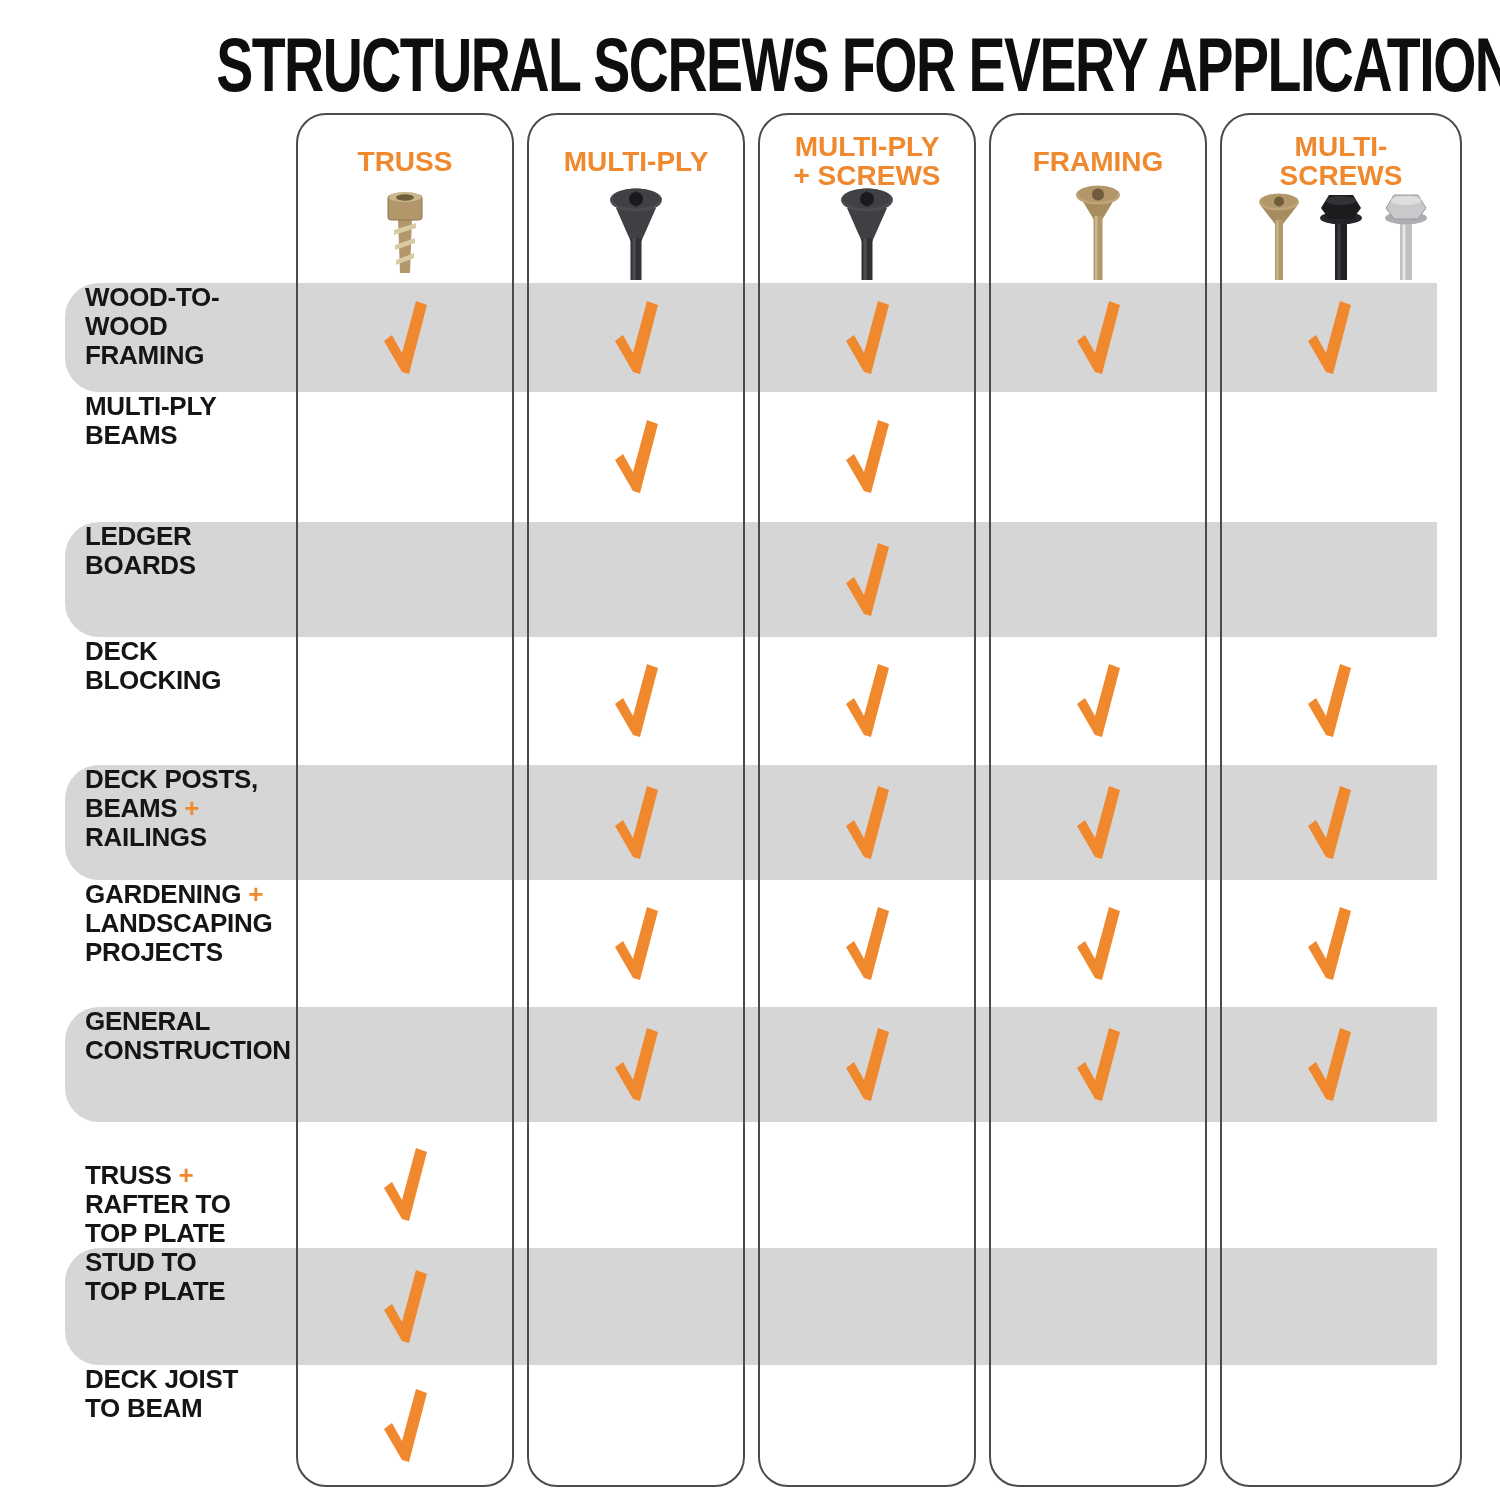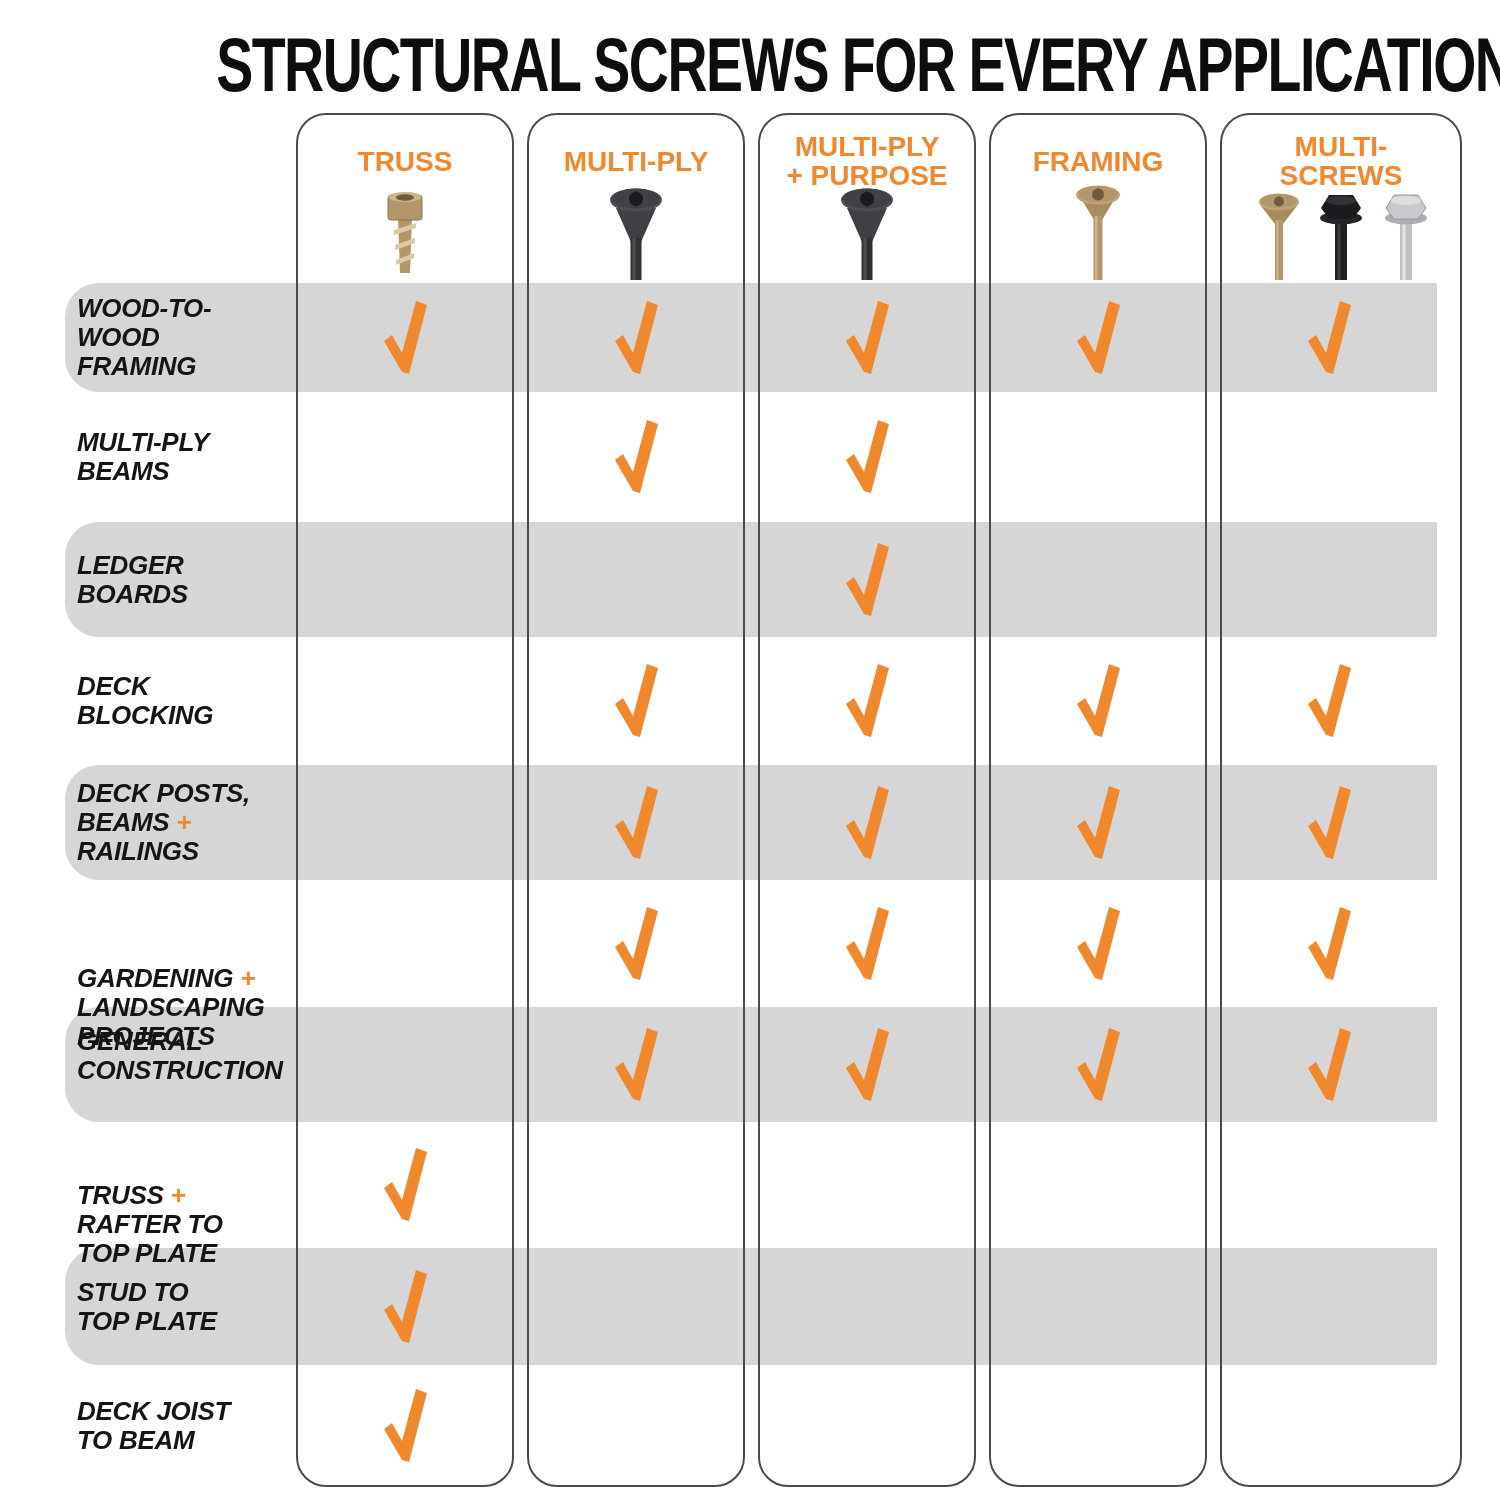--- a/index.html
+++ b/index.html
@@ -63,26 +63,25 @@
     white-space:nowrap;
   }
   .screw{
     position:absolute;
     left:50%;
     transform:translateX(-50%);
   }
 
   .row-label{
     position:absolute;
-    left:77px;
+    left:85px;
     width:210px;
     display:flex;
-    align-items:center;
+    align-items:flex-start;
     z-index:3;
-    font-style:italic;
   }
   .row-label .lbl{
     font-size:26px;
     font-weight:bold;
     line-height:29px;
     color:#151515;
     letter-spacing:-0.3px;
   }
   .row-label .plus{color:#f0882e;}
 
@@ -132,21 +131,21 @@
             <ellipse cx="32" cy="14" rx="26" ry="11.5" fill="#4A4C51"></ellipse>
             <ellipse cx="32" cy="12.5" rx="24" ry="10" fill="#3F4145"></ellipse>
             <circle cx="32" cy="13" r="7" fill="#1A1B1D"></circle>
             <polygon points="32,4.5 38.5,16.5 25.5,16.5" fill="#1A1B1D"></polygon>
             <polygon points="32,21.5 25.5,9.5 38.5,9.5" fill="#1A1B1D"></polygon>
           </svg></div>
       </div>
       <div class="pill" style="left: 758px; width: 218px;">
         <div class="pill-header">
           <div class="hline">MULTI-PLY</div>
-          <div class="hline">+ PURPOSE</div>
+          <div class="hline">+ SCREWS</div>
         </div>
         <div class="screw" style="top: 71px; width: 64px; height: 94px;"><svg width="64" height="94" viewBox="0 0 64 94">
             <polygon points="12,22 52,22 37,56 27,56" fill="#3E4044"></polygon>
             <rect x="26.5" y="52" width="11" height="42" fill="#303236"></rect>
             <rect x="28.5" y="52" width="3" height="42" fill="#4C4E52"></rect>
             <ellipse cx="32" cy="14" rx="26" ry="11.5" fill="#4A4C51"></ellipse>
             <ellipse cx="32" cy="12.5" rx="24" ry="10" fill="#3F4145"></ellipse>
             <circle cx="32" cy="13" r="7" fill="#1A1B1D"></circle>
             <polygon points="32,4.5 38.5,16.5 25.5,16.5" fill="#1A1B1D"></polygon>
             <polygon points="32,21.5 25.5,9.5 38.5,9.5" fill="#1A1B1D"></polygon>
@@ -201,21 +200,21 @@
       </div>
       <div class="row-label" style="top: 522px; height: 115px;">
         <div class="lbl">LEDGER<br>BOARDS</div>
       </div>
       <div class="row-label" style="top: 637px; height: 128px;">
         <div class="lbl">DECK<br>BLOCKING</div>
       </div>
       <div class="row-label" style="top: 765px; height: 115px;">
         <div class="lbl">DECK POSTS,<br>BEAMS <span class="plus">+</span><br>RAILINGS</div>
       </div>
-      <div class="row-label" style="top: 880px; height: 159px; margin-top: 48px;">
+      <div class="row-label" style="top: 880px; height: 159px;">
         <div class="lbl">GARDENING <span class="plus">+</span><br>LANDSCAPING<br>PROJECTS</div>
       </div>
       <div class="row-label" style="top: 1007px; height: 97px;">
         <div class="lbl">GENERAL<br>CONSTRUCTION</div>
       </div>
       <div class="row-label" style="top: 1122px; height: 126px; margin-top: 39px;">
         <div class="lbl">TRUSS <span class="plus">+</span><br>RAFTER TO<br>TOP PLATE</div>
       </div>
       <div class="row-label" style="top: 1248px; height: 117px;">
         <div class="lbl">STUD TO<br>TOP PLATE</div>

